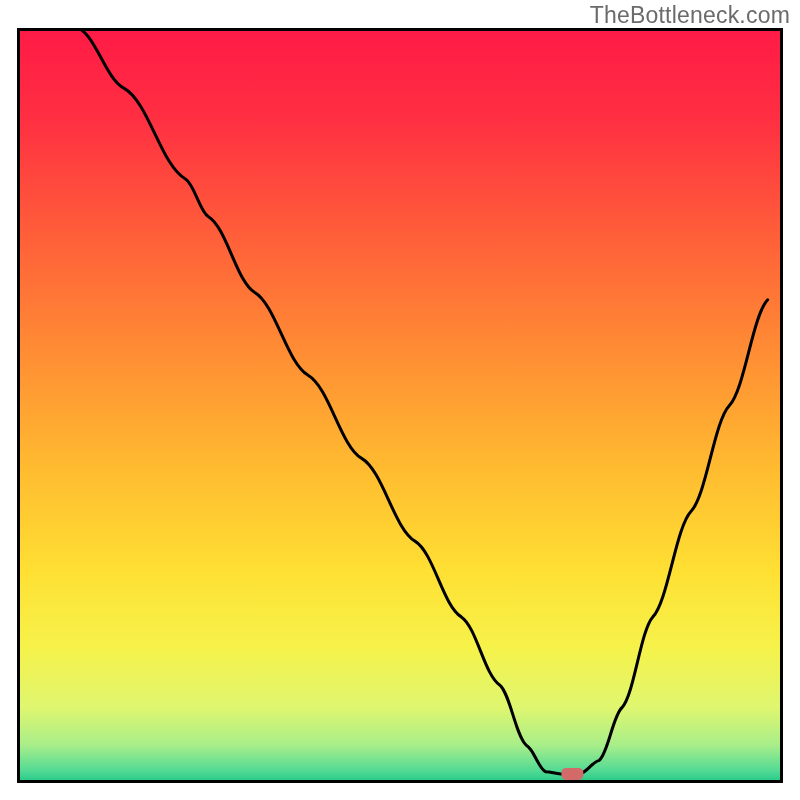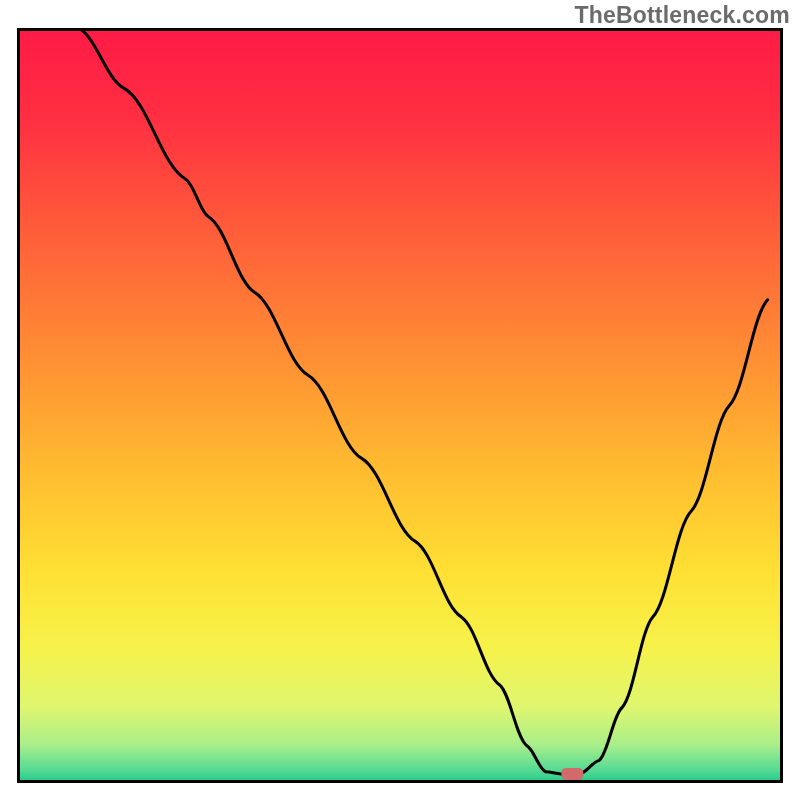--- a/index.html
+++ b/index.html
@@ -17,21 +17,21 @@
     height: 800px;
     box-sizing: border-box;
   }
   .watermark {
     position: absolute;
     top: 2px;
     right: 10px;
     font-size: 23px;
     color: #6b6b6b;
     letter-spacing: 0.2px;
-    font-weight: 700;
+    font-weight: 400;
     z-index: 10;
   }
   .plot-frame {
     position: absolute;
     left: 17px;
     top: 28px;
     width: 766px;
     height: 755px;
     box-sizing: border-box;
   }

